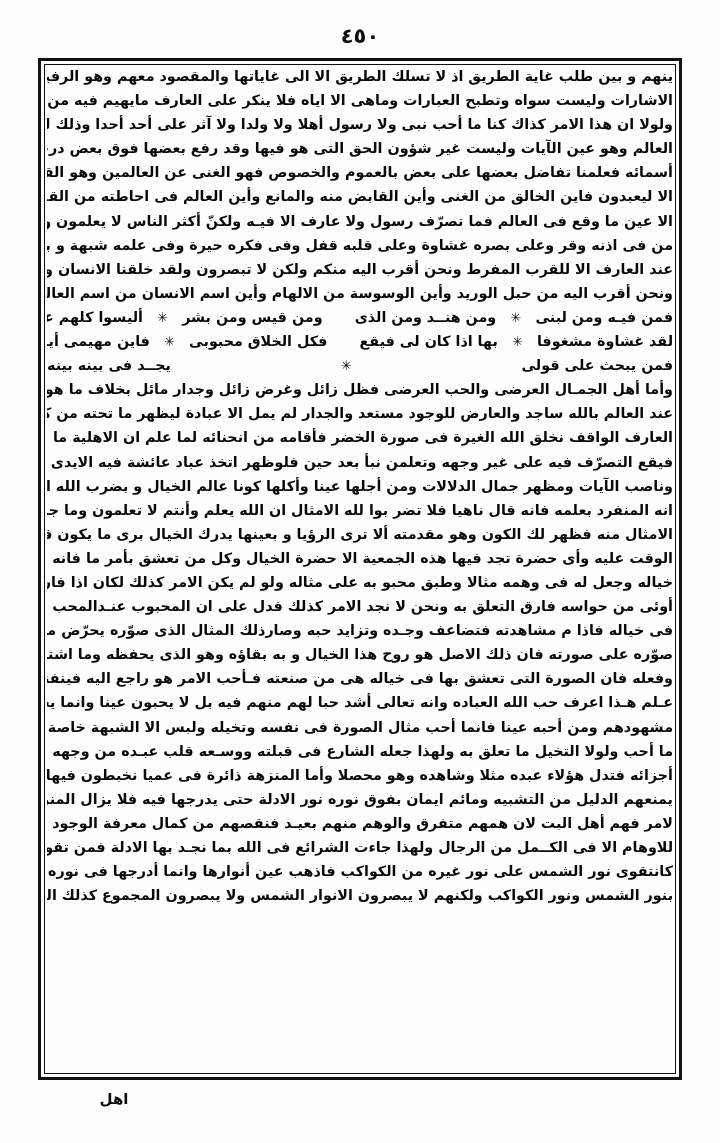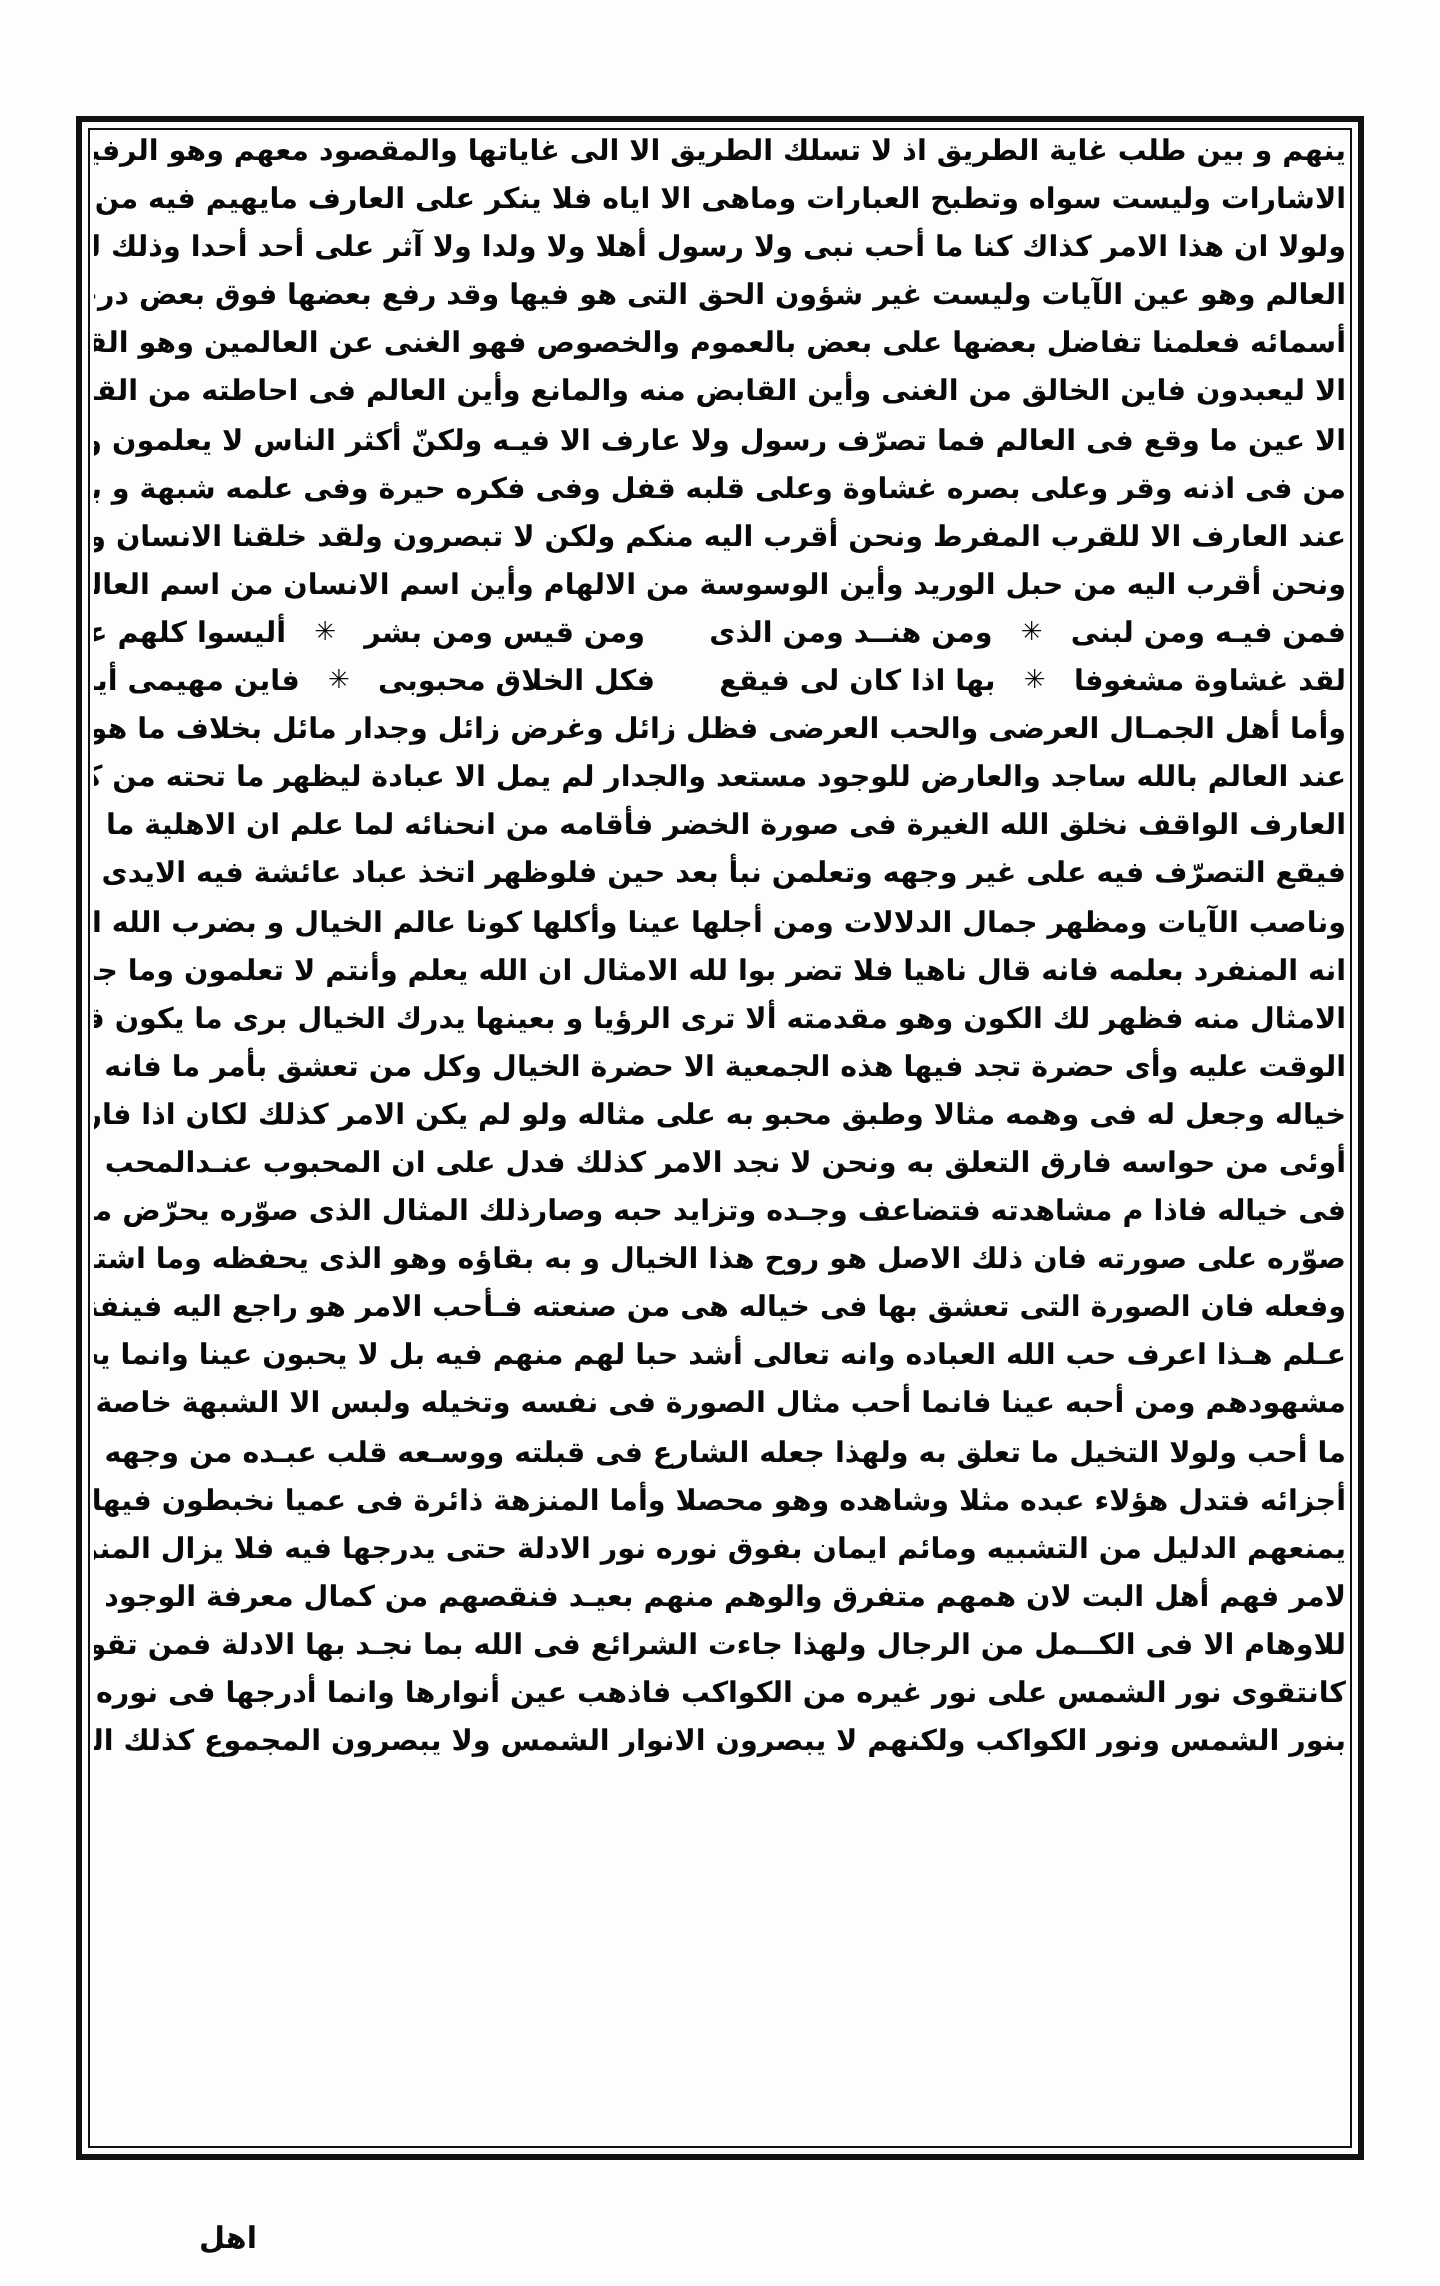--- a/index.html
+++ b/index.html
@@ -109,28 +109,28 @@
     position: absolute;
     left: 84px;
     top: 1090px;
     width: 60px;
     text-align: center;
     font-family: "DejaVu Sans", sans-serif;
     font-size: 15px;
     font-weight: 700;
     color: #0b0b0b;
     direction: rtl;
-    margin-top: 20px;
   }
 </style>
 </head>
 <body>
 
 <div class="page">
 
+  <div class="folio">٤٥٠</div>
 
   <div class="frame-outer">
     <div class="frame-inner"></div>
   </div>
 
   <div class="textblock">
 
     <div class="line body">
         <span>ينهم و بين طلب غاية الطريق اذ لا تسلك الطريق الا الى غاياتها والمقصود معهم وهو الرفيق فلا سالك ولا مسلوك فتذهب</span>
       </div>
@@ -175,20 +175,25 @@
     <div class="line verse">
       <span class="hemi">لقد غشاوة مشغوفا</span>
       <span class="sep">✳</span>
       <span class="hemi">بها اذا كان لى فيقع</span>
       <span class="gap"></span>
       <span class="hemi">فكل الخلاق محبوبى</span>
       <span class="sep">✳</span>
       <span class="hemi">فاين مهيمى أيسـه</span>
     </div>
 
+    <div class="line verse">
+      <span class="hemi">فمن يبحث على قولى</span>
+      <span class="sep">✳</span>
+      <span class="hemi">يجــد فى بينه بينه</span>
+    </div>
 
     <div class="line body">
         <span>وأما أهل الجمـال العرضى والحب العرضى فظل زائل وغرض زائل وجدار مائل بخلاف ما هو عند العلماء بالله فان الظل</span>
       </div>
     <div class="line body">
         <span>عند العالم بالله ساجد والعارض للوجود مستعد والجدار لم يمل الا عبادة ليظهر ما تحته من كنوز المعارف التى يستغنى بها</span>
       </div>
     <div class="line body">
         <span>العارف الواقف نخلق الله الغيرة فى صورة الخضر فأقامه من انحنائه لما علم ان الاهلية ما وجدت فى ذلك الوقت فى رب المال</span>
       </div>

